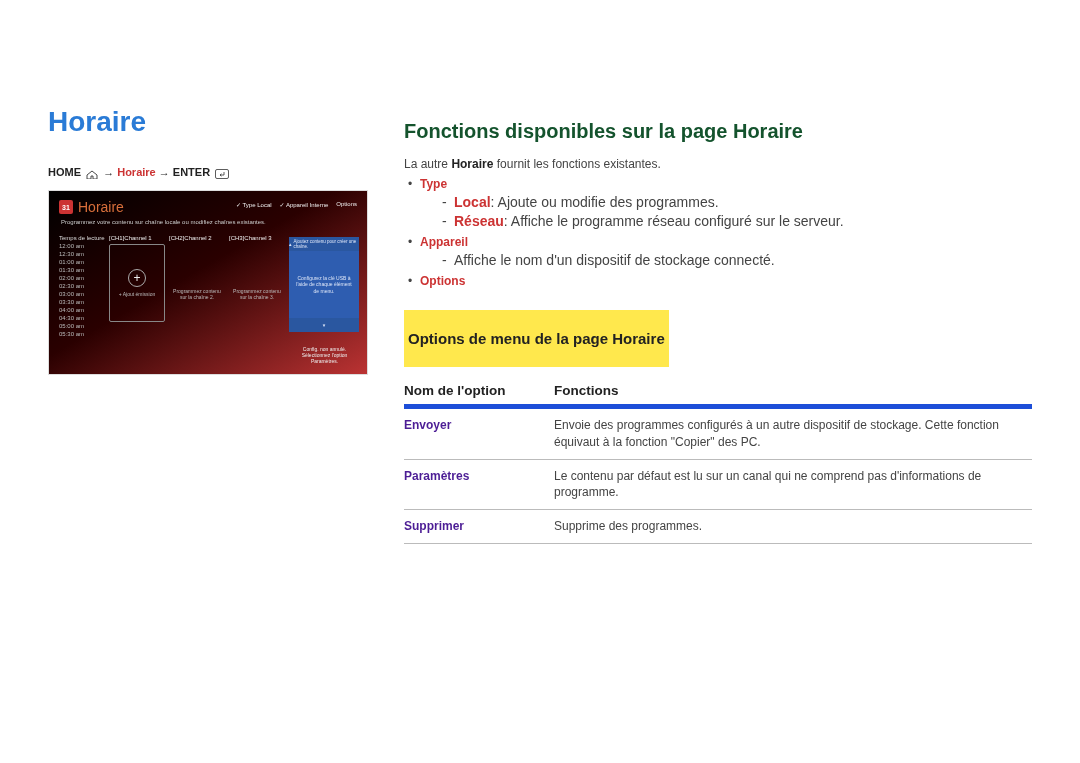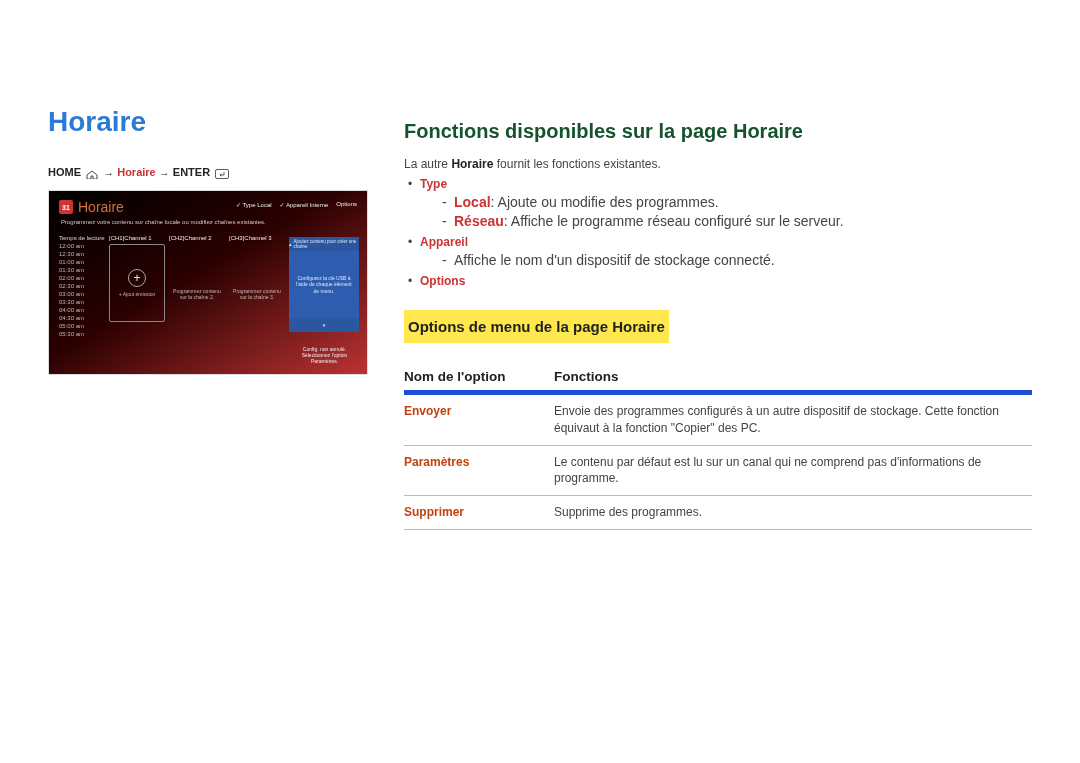--- a/index.html
+++ b/index.html
@@ -192,23 +192,23 @@
   }
   .note-line .nl-red { color: #c33; }
   .note-line .nl-b { color: #9a9a9a; font-weight: bold; }
 
   .h3-hl {
     display: inline-block;
     background: #ffe84d;
     font-size: 15px;
     font-weight: bold;
     color: #222;
-    padding: 8px 4px;
+    padding: 20px 4px;
     margin-top: 22px;
-    margin-bottom: 20px;
+    margin-bottom: 10px;
   }
   table.opts {
     width: 100%;
     border-collapse: collapse;
     font-size: 12px;
   }
   table.opts th {
     text-align: left;
     font-size: 13.5px;
     font-weight: bold;
@@ -217,21 +217,21 @@
     border-bottom: 5px solid #1d4ed8;
   }
   table.opts th.col1 { width: 150px; }
   table.opts td {
     padding: 8px 0 8px 0;
     border-bottom: 1px solid #bbb;
     vertical-align: top;
     color: #444;
     line-height: 1.4;
   }
-  table.opts td.name { color: #c2410c; font-weight: bold; }
+  table.opts td.name { color: #4c1d95; font-weight: bold; }
 </style>
 </head>
 <body>
 
 <div class="page">
   <div class="left-col">
     <div class="h1-title">Horaire</div>
 
     <div class="breadcrumb">
       <span>HOME</span>

